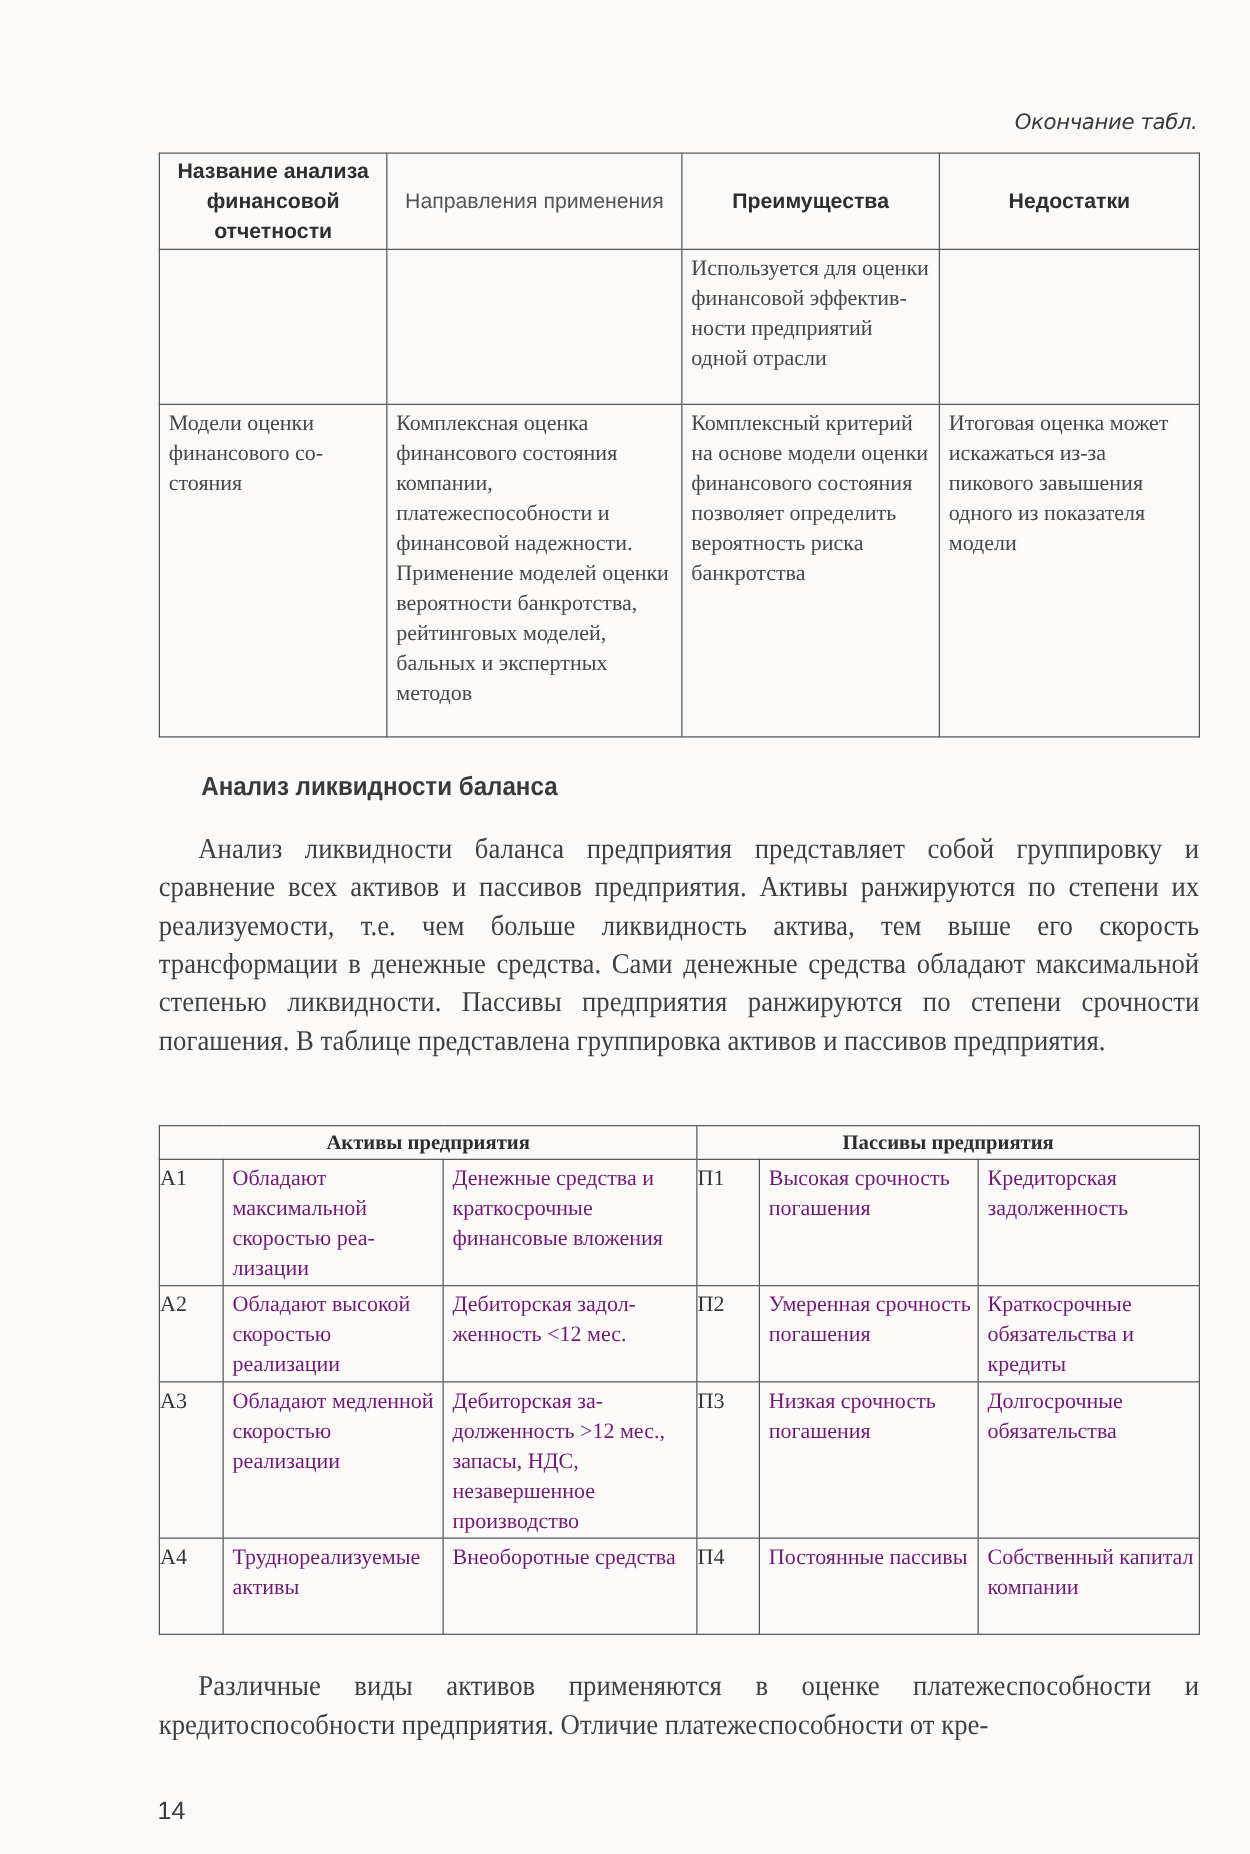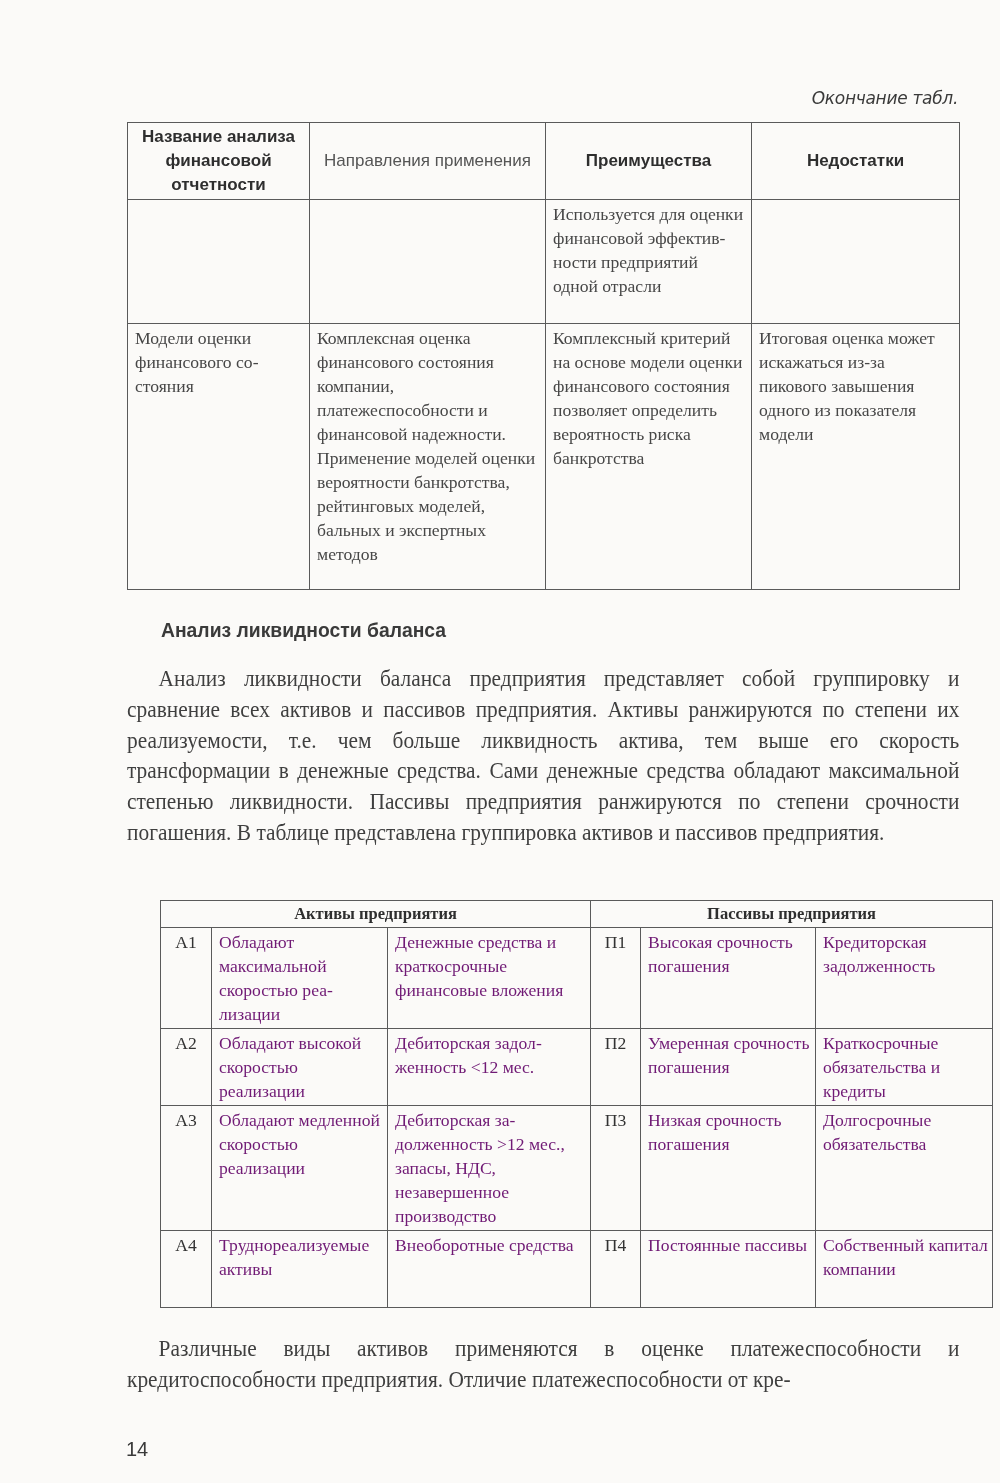--- a/index.html
+++ b/index.html
@@ -35,30 +35,30 @@
       font-size: 21px; color: #3a3a3a; transform: scaleX(0.92); transform-origin: left;
     }
     .para {
       position: absolute; left: 127px; width: 832px;
       font-family: "Liberation Serif", serif; font-size: 23px; line-height: 30.8px;
       color: #3f3f3f; text-align: justify; text-indent: 34px;
       transform: scaleX(0.93); transform-origin: left; width: 895px;
     }
     #p1 { top: 664px; }
     #p2 { top: 1334px; }
-    #t2 { left: 127px; top: 900px; width: 832px; table-layout: fixed; margin-left: 33px; }
+    #t2 { left: 127px; top: 900px; width: 832px; table-layout: fixed; }
     #t2 th {
       font-family: "Liberation Serif", serif; font-weight: bold; font-size: 16.5px;
       text-align: center; height: 26px; padding: 0; vertical-align: middle; color: #2e2e2e;
     }
     #t2 td {
       font-family: "Liberation Serif", serif; font-size: 17.6px; line-height: 24px;
       padding: 2px 4px 2px 7px; color: #701a75;
     }
-    #t2 td.code { text-align: center; padding: 2px 0; color: #333; }
+    #t2 td.code { padding: 2px 0; color: #333; }
     .page-num {
       position: absolute; left: 126px; top: 1438px;
       font-family: "Liberation Sans", sans-serif; font-weight: normal; font-size: 20px; color: #3a3a3a;
     }
   </style>
 </head>
 <body>
 
 <div class="caption">Окончание табл.</div>
 

